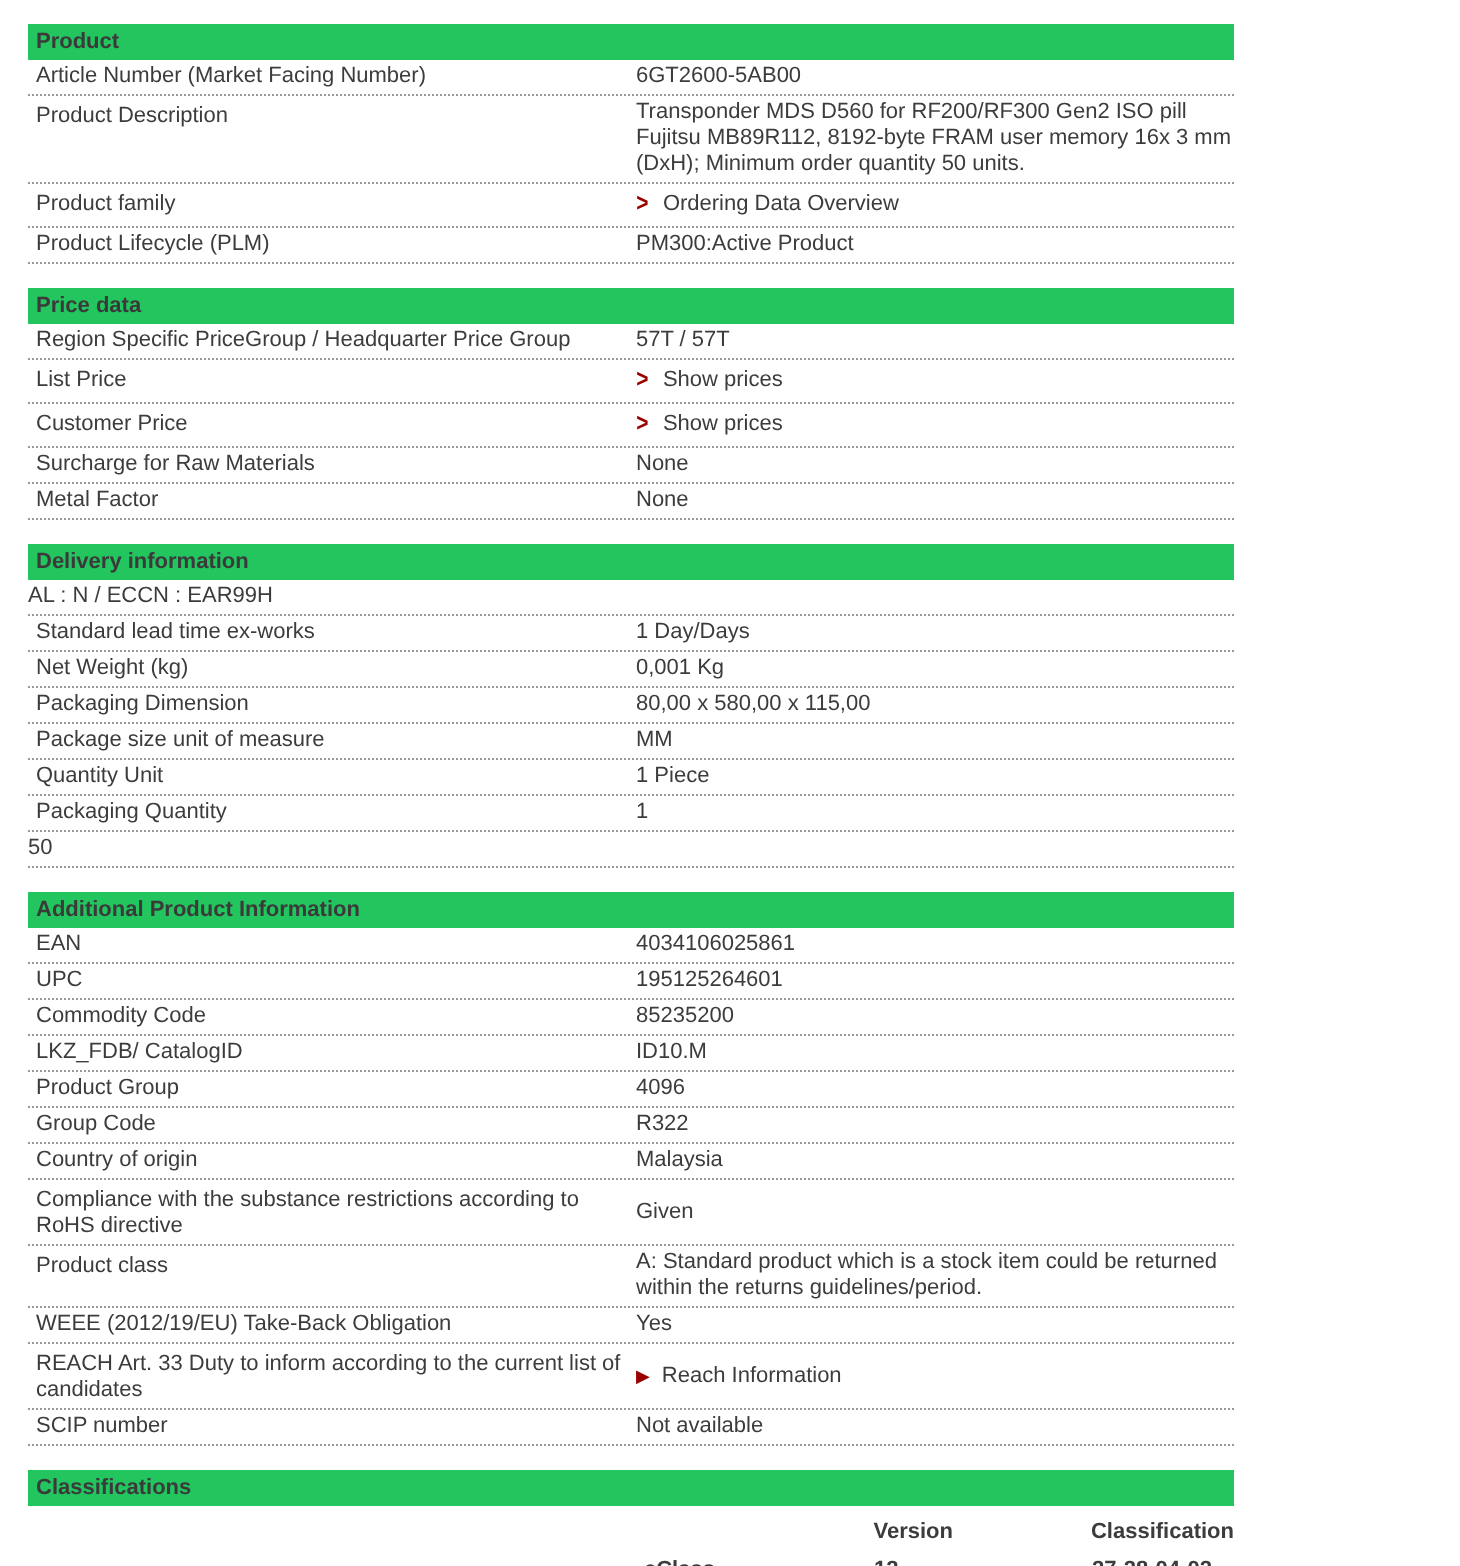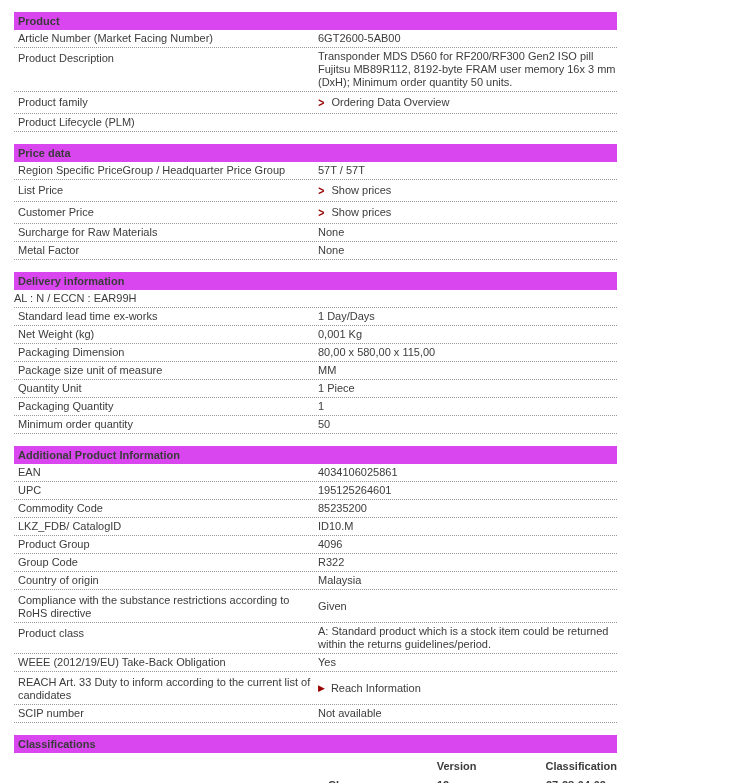--- a/index.html
+++ b/index.html
@@ -9,21 +9,21 @@
     font-family: "Liberation Sans", "DejaVu Sans", sans-serif;
     font-size: 11px;
     color: #3c3c3c;
     overflow: hidden;
   }
   .spec-table {
     margin: 12px 0 0 14px;
     width: 603px;
   }
   .section-header {
-    background: #d946ef;
+    background: #22c55e;
     font-weight: bold;
     padding: 3px 4px 2px 4px;
     line-height: 13px;
     color: #3a3a3a;
   }
   .section + .section .section-header { margin-top: 12px; }
   .row {
     display: flex;
     align-items: flex-start;
     border-bottom: 1px dotted #999999;
@@ -96,20 +96,21 @@
       <div class="value">
         <span class="link">
           <span class="chev">&gt;</span>
           <span>Ordering Data Overview</span>
         </span>
       </div>
     </div>
 
     <div class="row row-single">
       <div class="label">Product Lifecycle (PLM)</div>
+      <div class="value">PM300:Active Product</div>
     </div>
   </div>
 
   <div class="section">
     <div class="section-header">Price data</div>
 
     <div class="row row-single">
       <div class="label">Region Specific PriceGroup / Headquarter Price Group</div>
       <div class="value">57T / 57T</div>
     </div>
@@ -169,21 +170,20 @@
     </div>
     <div class="row row-single">
       <div class="label">Quantity Unit</div>
       <div class="value">1 Piece</div>
     </div>
     <div class="row row-single">
       <div class="label">Packaging Quantity</div>
       <div class="value">1</div>
     </div>
     <div class="row row-single">
-      <div class="label">Minimum order quantity</div>
       <div class="value">50</div>
     </div>
   </div>
 
   <div class="section">
     <div class="section-header">Additional Product Information</div>
 
     <div class="row row-single">
       <div class="label">EAN</div>
       <div class="value">4034106025861</div>

